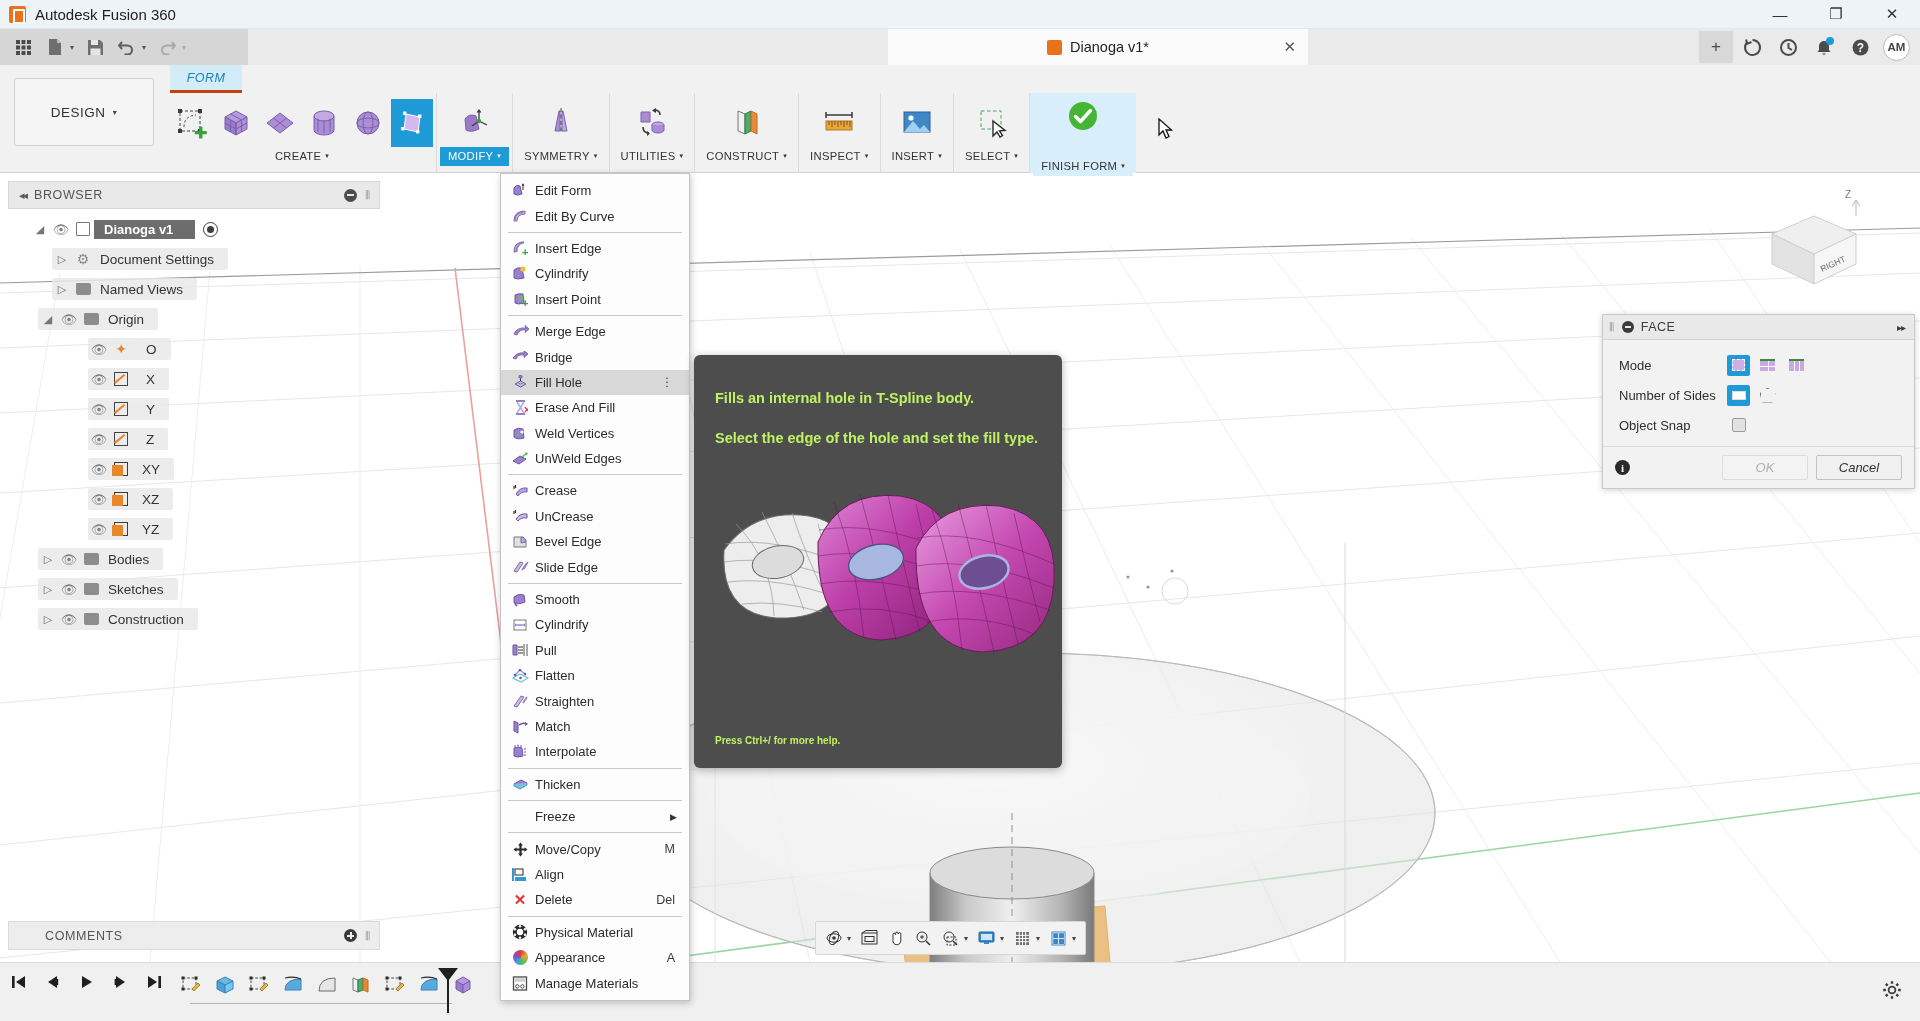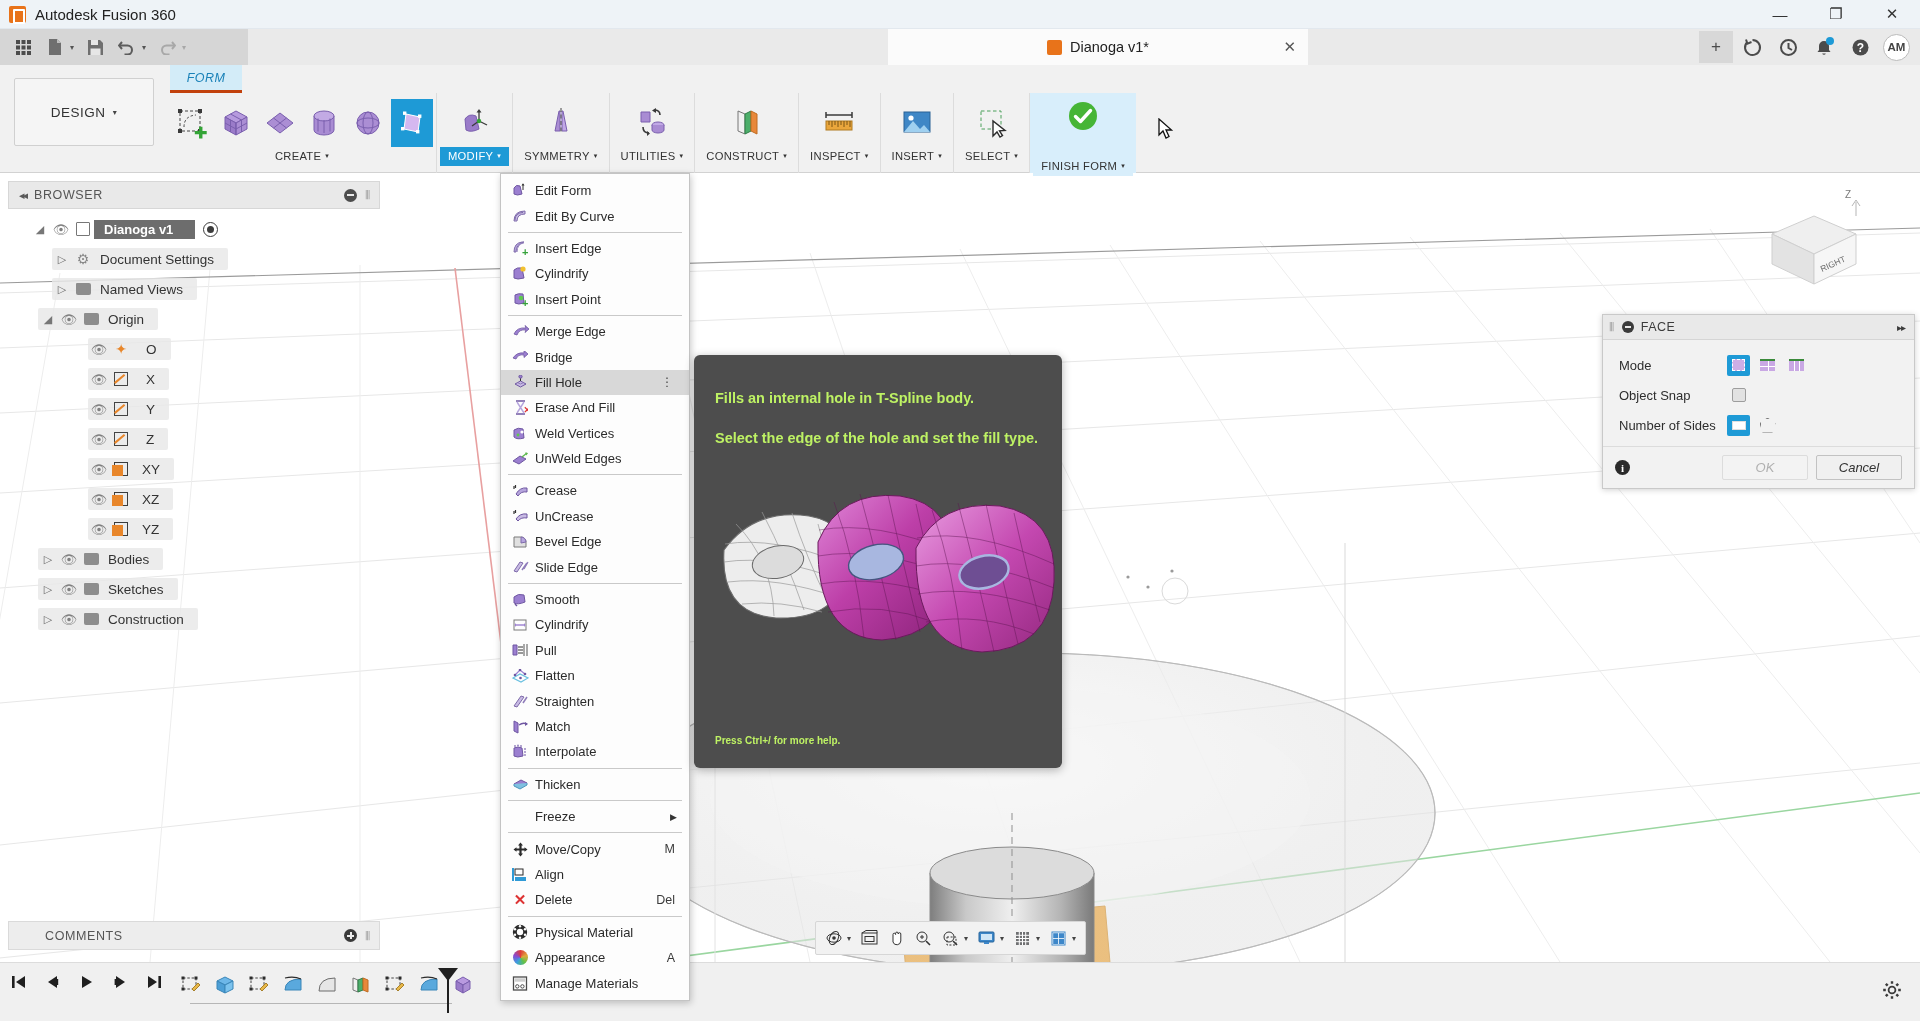--- a/index.html
+++ b/index.html
@@ -1414,32 +1414,32 @@
             <span class="sq-sel"></span>
           </span>
         <span class="opt">
             <span class="sq-grid2"></span>
           </span>
         <span class="opt">
             <span class="sq-grid3"></span>
           </span>
       </div>
       <div class="fd-row">
+        <span class="fd-lbl">Number of Sides</span>
+        <span class="opt on">
+            <span class="sq-white"></span>
+          </span>
+        <span class="opt">
+            <span class="pent-s"></span>
+          </span>
+      </div>
+      <div class="fd-row">
         <span class="fd-lbl">Object Snap</span>
         <span class="opt">
             <span class="chkbox"></span>
-          </span>
-      </div>
-      <div class="fd-row">
-        <span class="fd-lbl">Number of Sides</span>
-        <span class="opt on">
-            <span class="sq-white"></span>
-          </span>
-        <span class="opt">
-            <span class="pent-s"></span>
           </span>
       </div>
     </div>
     <div class="fd-foot">
       <span class="info-i">i</span>
       <span class="btn disabled ok">OK</span>
       <span class="btn">Cancel</span>
     </div>
   </div>
 

